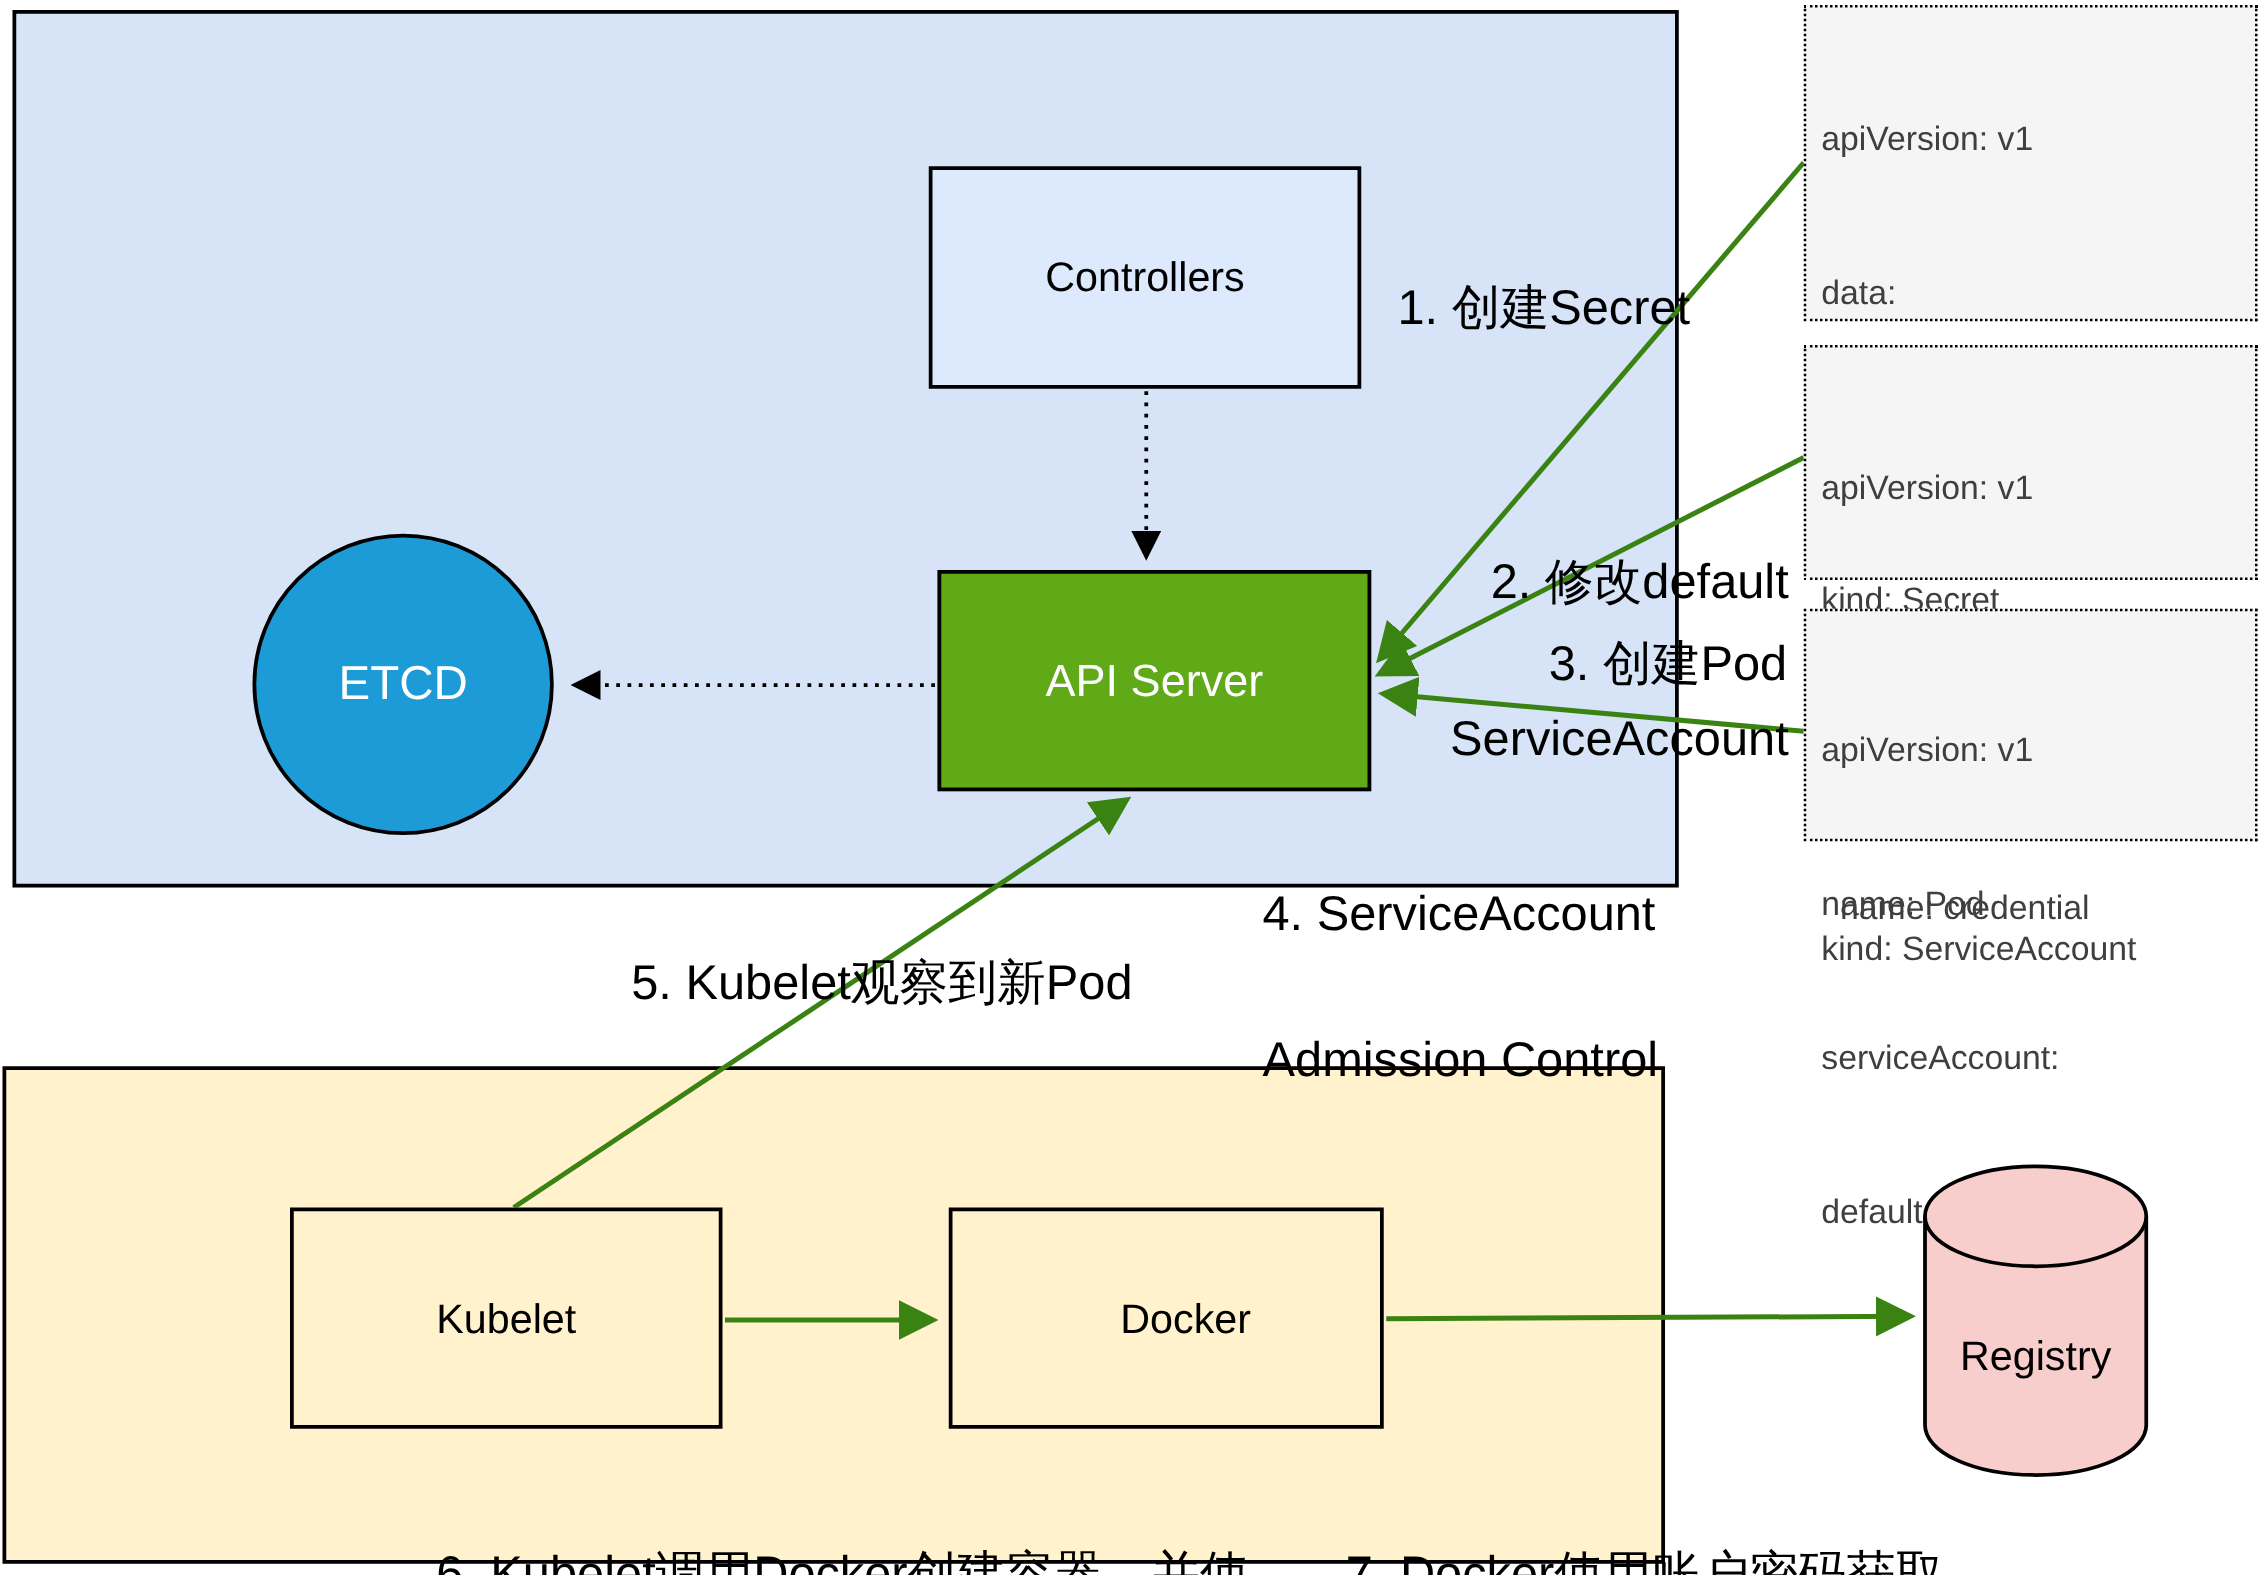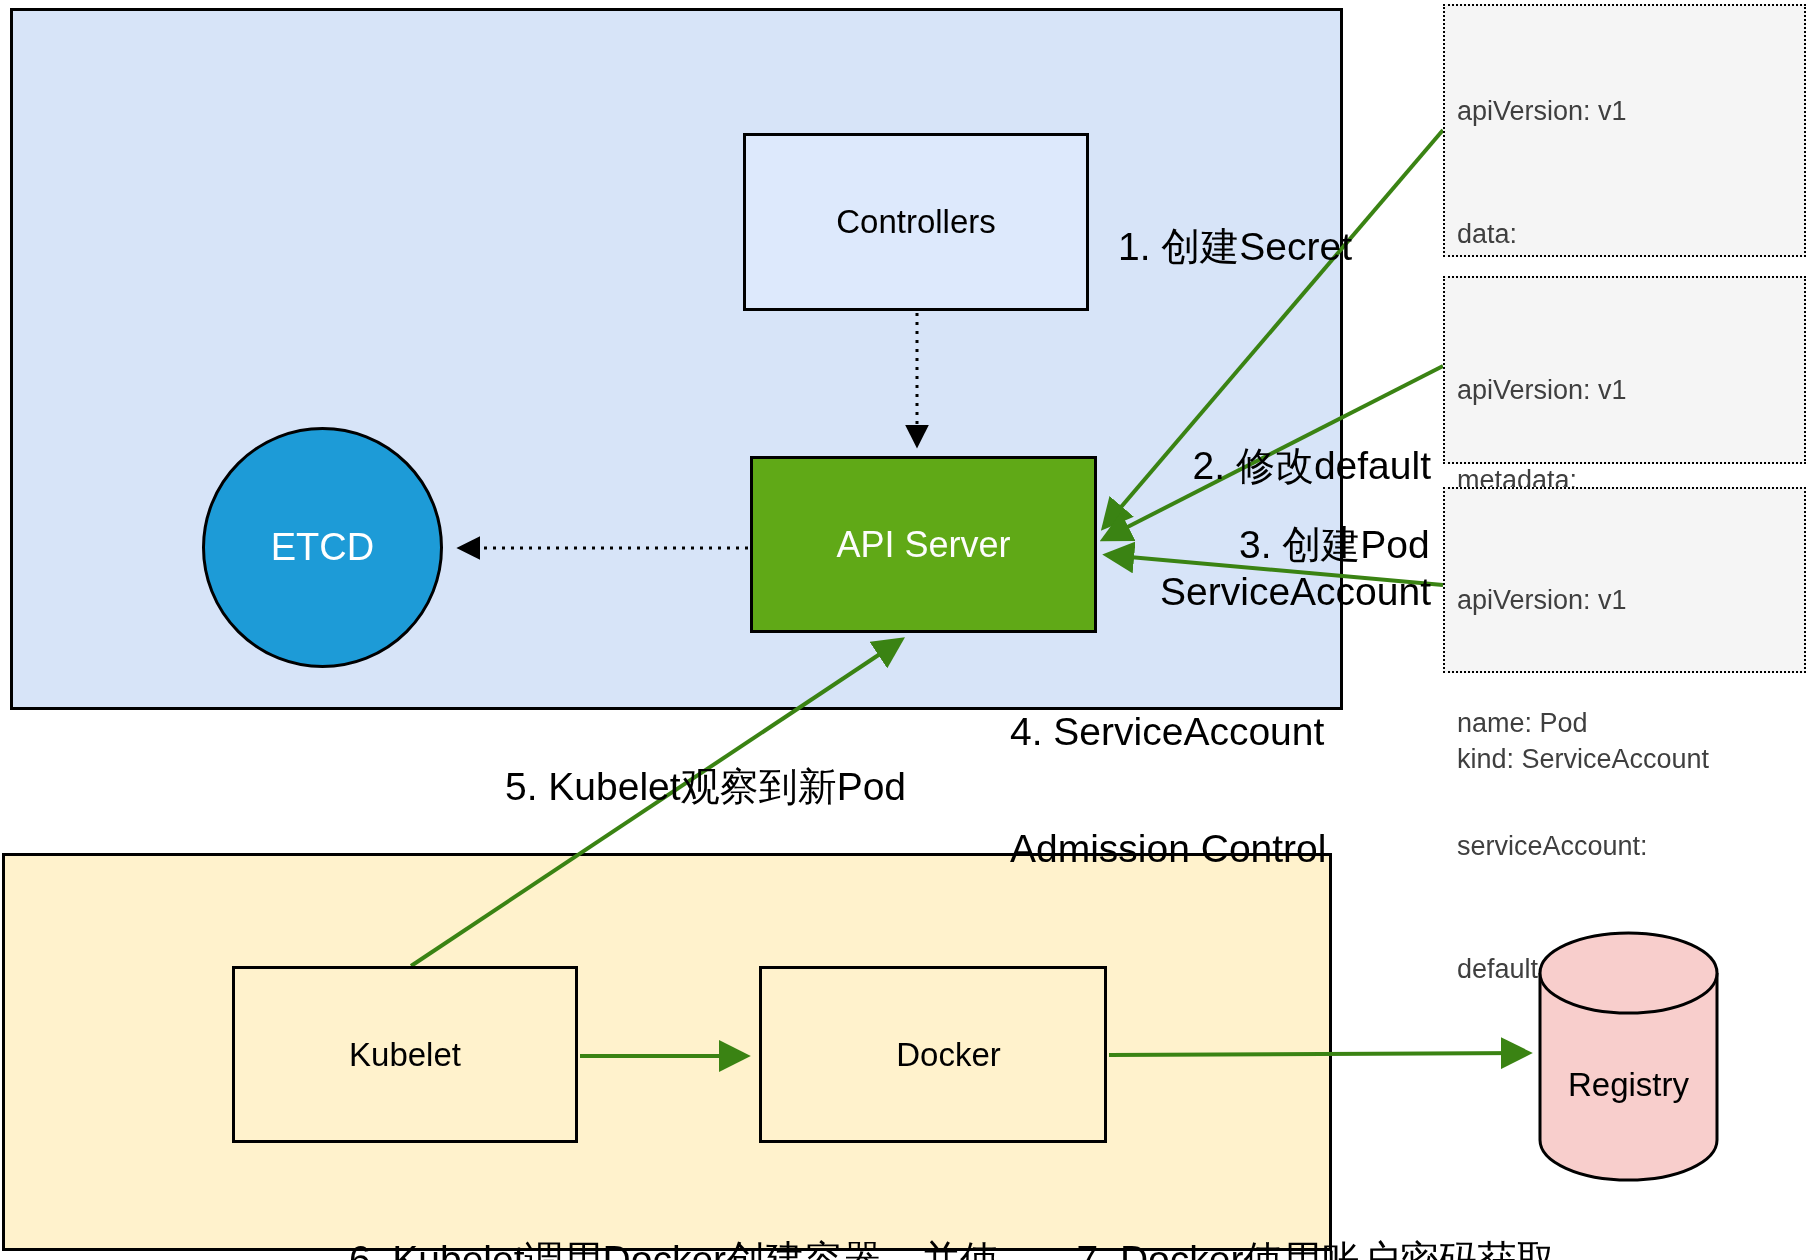--- a/index.html
+++ b/index.html
@@ -30,21 +30,21 @@
   .node.etcd{left:202px;top:427px;width:241px;height:241px;border-radius:50%;background:var(--etcd-blue);color:#ffffff;font-size:38px;text-align:center;}
 
   .yamlbox{position:absolute;box-sizing:border-box;border:2px dotted #000;background:var(--yaml-bg);color:var(--yaml-text);font-size:27px;line-height:41px;padding:3px 8px 0 12px;white-space:pre;}
   .yamlbox.secret{left:1443px;top:4px;width:363px;height:253px;}
   .yamlbox.sa{left:1443px;top:276px;width:363px;height:188px;padding-top:10px;}
   .yamlbox.pod{left:1443px;top:487px;width:363px;height:186px;padding-top:9px;}
 
   .steplabel{position:absolute;font-size:39px;color:#000;line-height:42px;white-space:pre;}
   .steplabel.s1{left:1118px;top:226px;}
   .steplabel.s2{right:378px;top:361px;text-align:right;}
-  .steplabel.s3{left:1239px;top:524px;}
+  .steplabel.s3{left:1239px;top:511px;}
   .steplabel.s4{left:1010px;top:634px;width:256px;text-align:center;line-height:39px;}
   .steplabel.s5{left:505px;top:766px;}
   .steplabel.s6{left:324px;top:1167px;width:700px;text-align:center;line-height:37px;}
   .steplabel.s7{left:1066px;top:1167px;width:500px;text-align:center;line-height:37px;}
 
   .registry-label{position:absolute;left:1540px;top:1066px;width:177px;text-align:center;font-size:33px;color:#000;}
 
   svg.overlay{position:absolute;left:0;top:0;width:1809px;height:1260px;pointer-events:none;}
   .gl{stroke:var(--arrow-green);stroke-width:4;fill:none;}
   .dl{stroke:var(--line-black);stroke-width:3;fill:none;stroke-dasharray:3 6;}
@@ -99,20 +99,21 @@
   </div>
   <div class="node docker">
     <span>Docker</span>
   </div>
   <div class="registry-label">Registry</div>
 
   <div class="yamlbox secret">
     <div>apiVersion: v1</div>
     <div>data:</div>
     <div>  .dockerconfigjson:</div>
+    <div>kind: Secret</div>
     <div>metadata:</div>
     <div>  name: credential</div>
   </div>
   <div class="yamlbox sa">
     <div>apiVersion: v1</div>
     <div>imagePullSecrets:</div>
     <div>- name: credential</div>
     <div>kind: ServiceAccount</div>
   </div>
   <div class="yamlbox pod">

